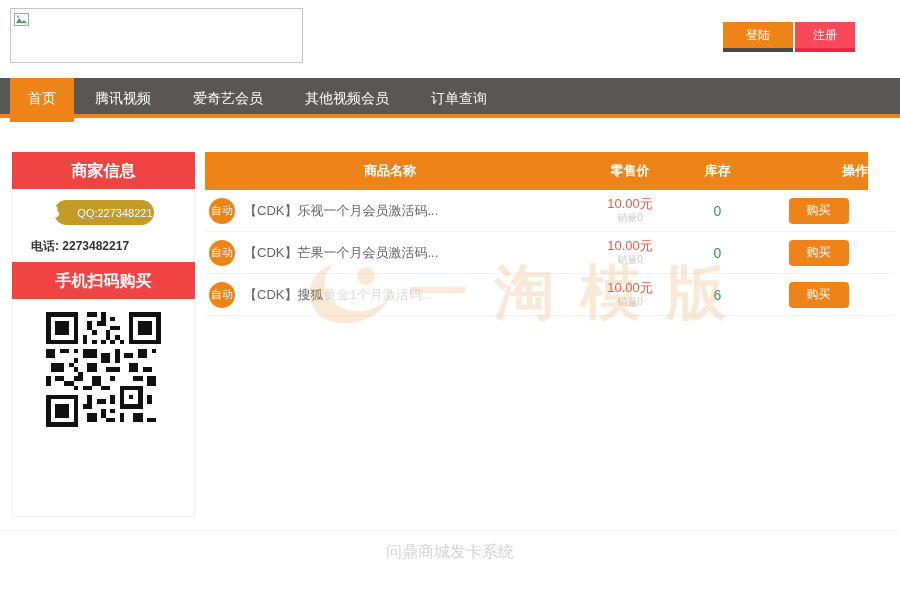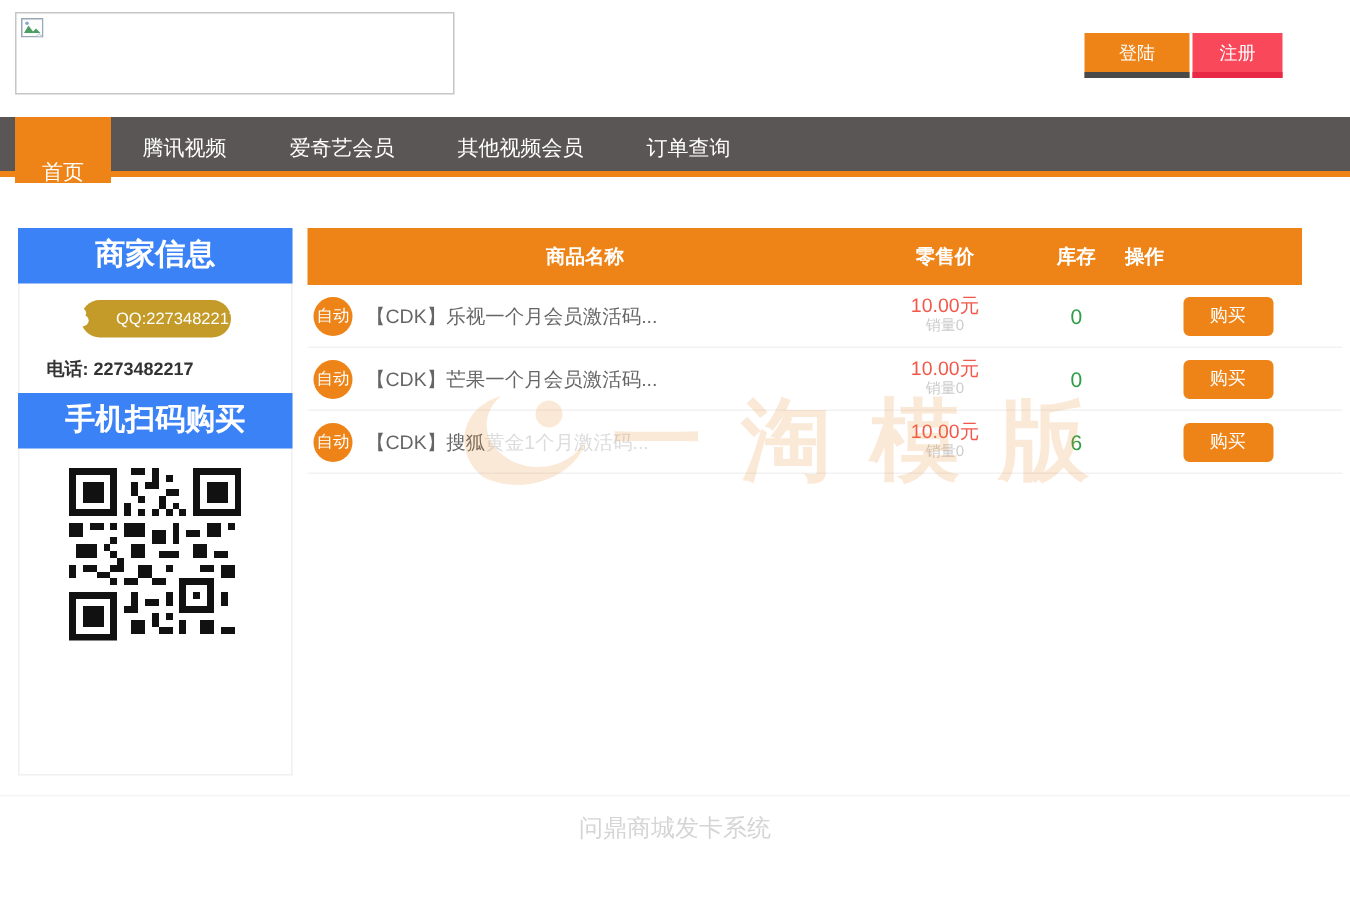--- a/index.html
+++ b/index.html
@@ -24,51 +24,51 @@
   .nav {
     position:absolute; left:0; top:78px; width:900px; height:40px;
     background:#595655; border-bottom:4px solid #EE8417;
   }
   .nav-tabs { display:flex; height:44px; }
   .nav-tab {
     height:40px; line-height:40px; padding:0 21px; color:#fff;
     font-size:14px; cursor:pointer; white-space:nowrap;
   }
   .nav-tab.active {
-    background:#EE8417; height:44px; padding:16px 18px; margin-left:10px;
+    background:#EE8417; height:44px; padding:0 18px; margin-left:10px;
   }
   
   .sidebar {
     position:absolute; left:12px; top:152px; width:183px; height:365px;
     background:#fff; border:1px solid #f0f0f0; border-top:none;
   }
   .side-header {
-    height:37px; line-height:37px; background:#3b82f6; color:#fff;
-    font-weight:bold; font-size:20px; text-align:center; margin:0 -1px;
+    height:37px; line-height:37px; background:#ef4444; color:#fff;
+    font-weight:bold; font-size:16px; text-align:center; margin:0 -1px;
   }
   .qq-section { height:73px; padding-top:11px; }
   .qq-pill {
     margin:0 auto; width:100px; height:25px; border-radius:13px;
     background:#C49A28; color:#fff; font-size:11px; border:none; cursor:pointer;
     display:flex; align-items:center; justify-content:center; gap:16px;
     font-family:"Liberation Sans","DejaVu Sans",sans-serif;
   }
   .phone { margin:13px 0 0 18px; font-size:12px; color:#333; font-weight:bold; }
   .qr-section { text-align:center; padding-top:13px; }
   .qr-section svg { width:115px; height:115px; shape-rendering:crispEdges; }
   
   .main { position:absolute; left:205px; top:152px; width:690px; }
   .table-header {
     width:663px; height:38px; background:#EE8417; display:flex; align-items:center;
     color:#fff; font-weight:bold; font-size:13px;
   }
   .col-name { width:370px; text-align:center; }
   .col-price { width:110px; text-align:center; }
   .col-stock { width:65px; text-align:center; }
-  .col-action { width:118px; text-align:left; }
+  .col-action { width:118px; text-align:right; }
   .product-row {
     width:690px; height:42px; display:flex; align-items:center;
     border-bottom:1px solid #f2f2f2; background:#fff;
   }
   .row-name { width:370px; display:flex; align-items:center; gap:9px; padding-left:4px; }
   .auto-badge {
     width:26px; height:26px; border-radius:50%; background:#EE8417; color:#fff;
     font-size:11px; display:flex; align-items:center; justify-content:center; flex:none;
   }
   .prod-title { font-size:13px; color:#666; cursor:pointer; white-space:nowrap; }

